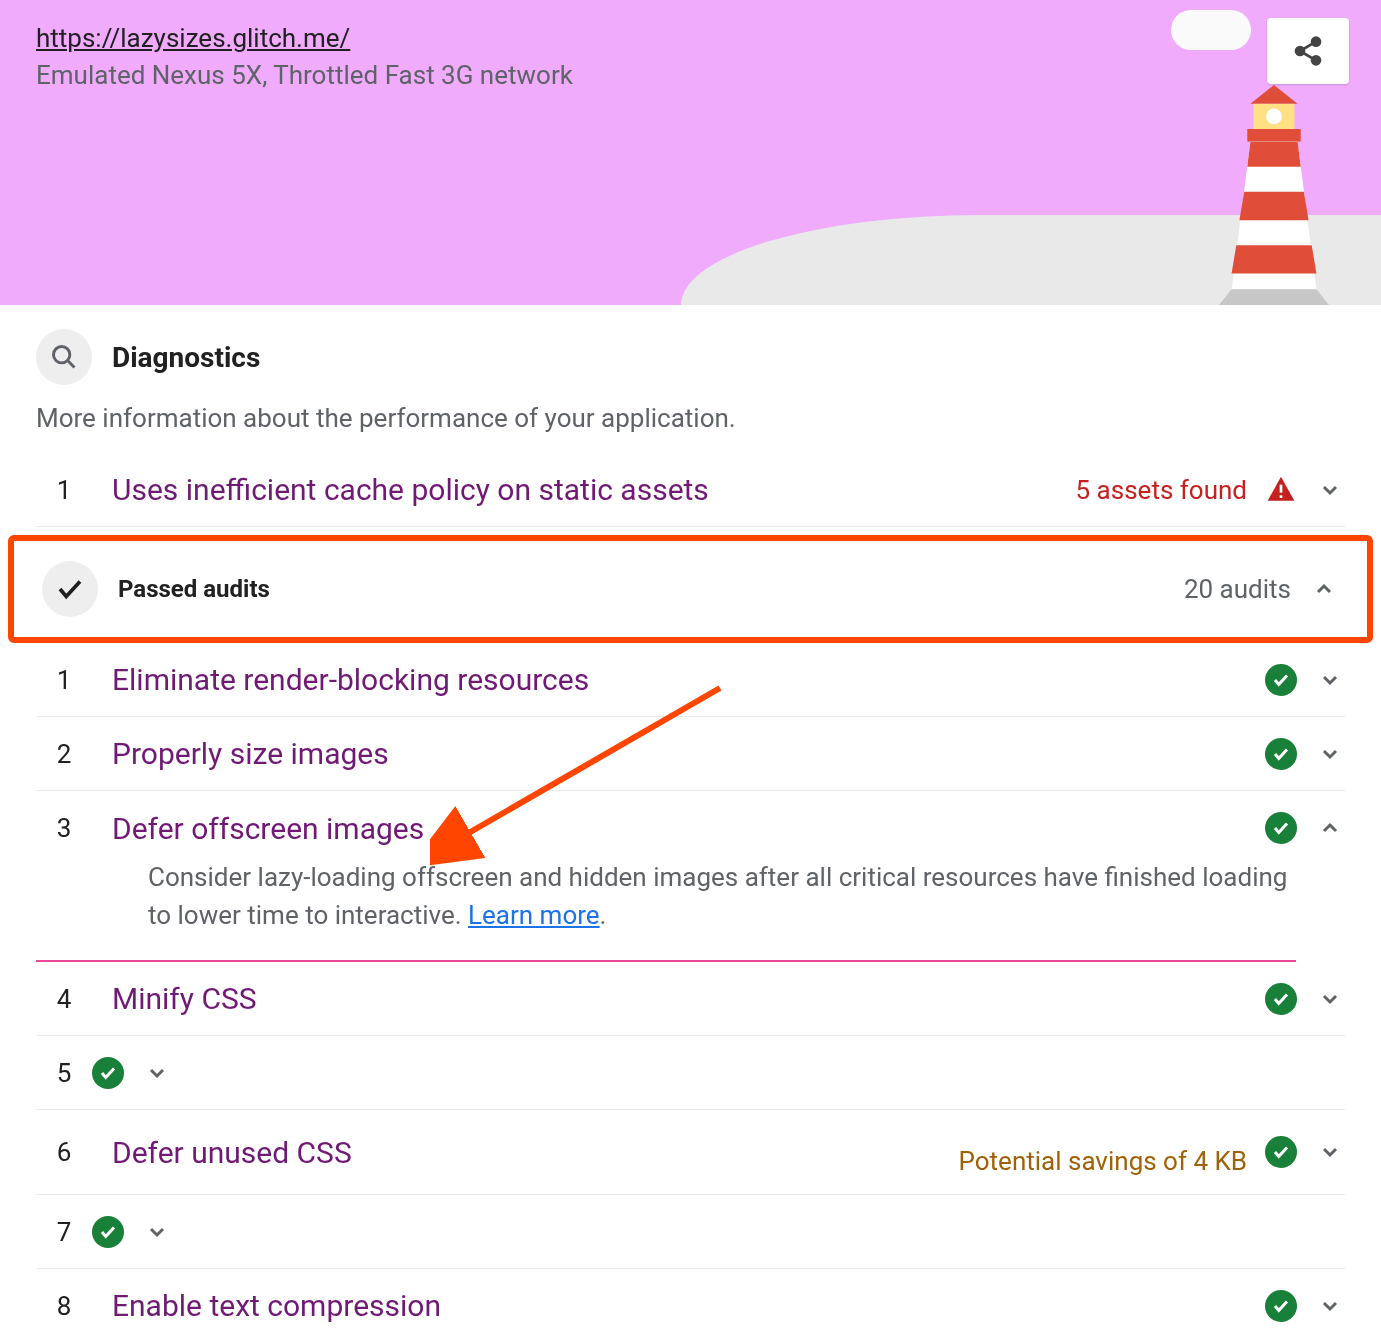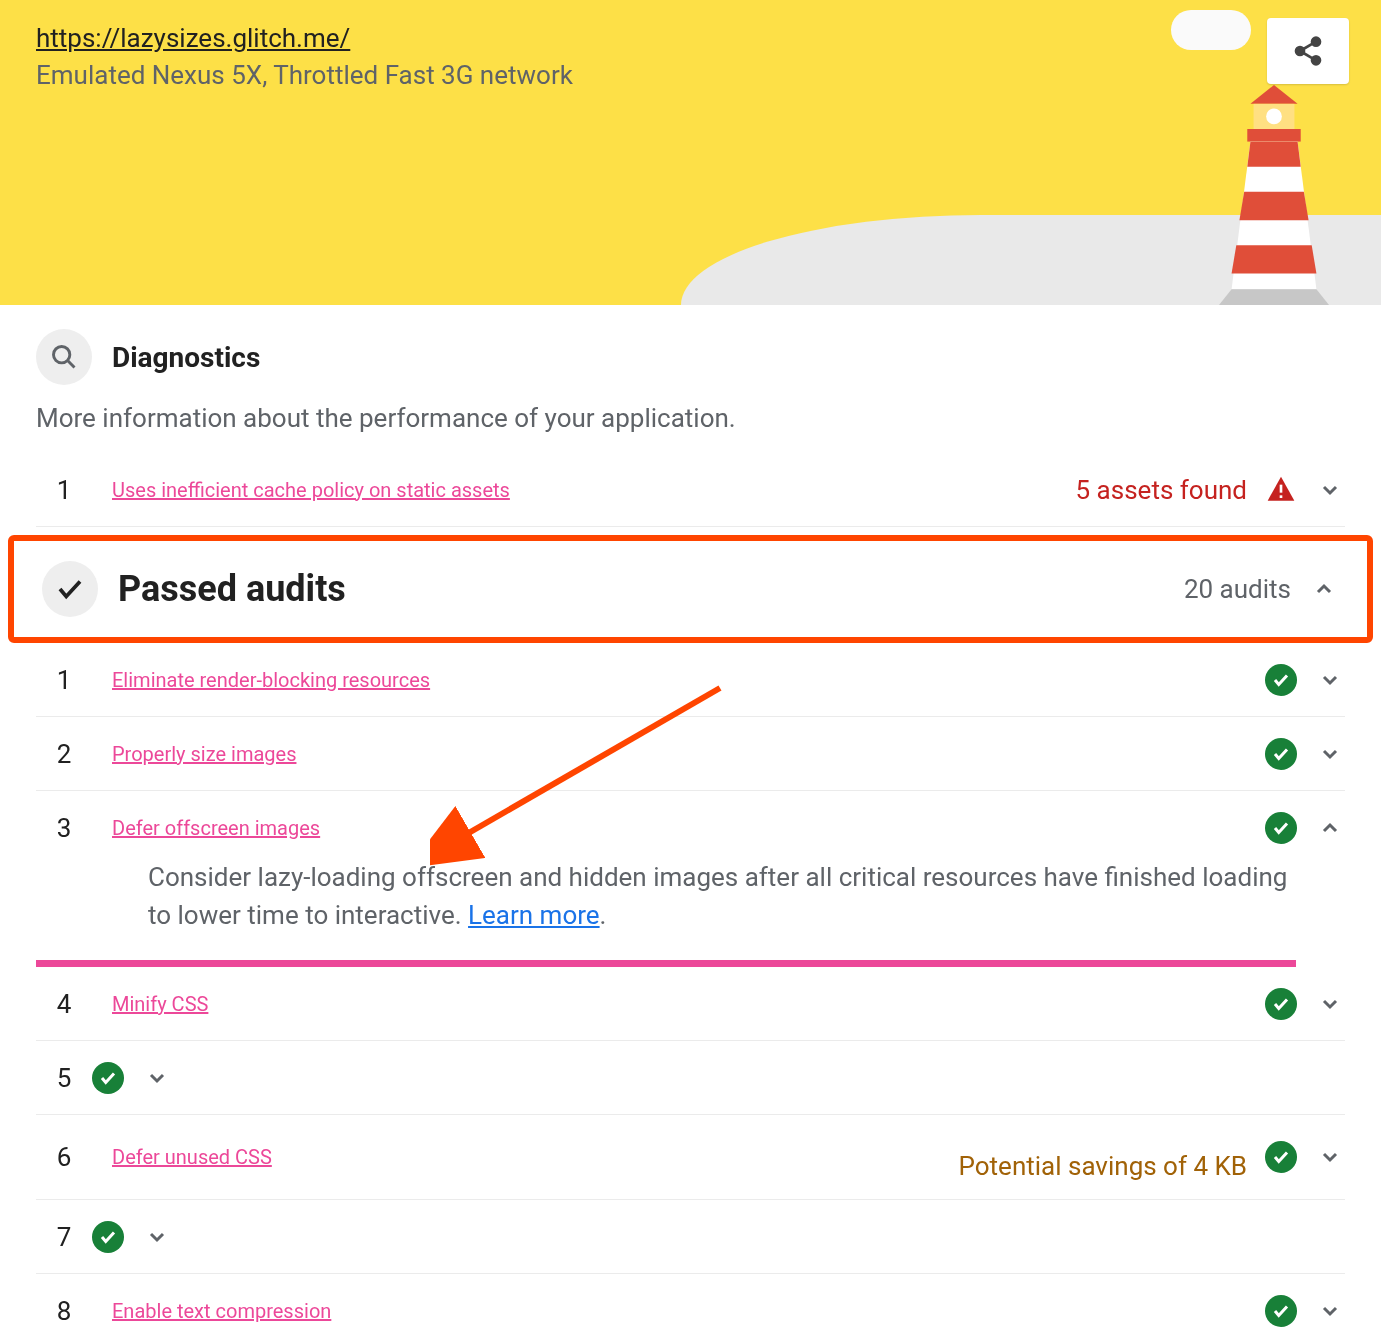--- a/index.html
+++ b/index.html
@@ -3,21 +3,21 @@
   <meta charset="utf-8">
   <style>
     * { box-sizing: border-box; margin: 0; padding: 0; }
     body {
       font-family: -apple-system, BlinkMacSystemFont, "Segoe UI", Roboto, Helvetica, Arial, sans-serif;
       background: #fff;
       color: #212121;
       width: 1381px;
     }
     .header {
-      background: #fde047;
+      background: #f0abfc;
       padding: 20px 36px 0 36px;
       position: relative;
       height: 305px;
       overflow: hidden;
     }
     .header-url {
       color: #212121;
       font-size: 26px;
       text-decoration: underline;
       line-height: 1.4;
@@ -103,25 +103,24 @@
     }
     .audit-row.no-border { border-bottom: none; }
     .audit-num {
       width: 56px;
       flex-shrink: 0;
       text-align: center;
       font-size: 26px;
       color: #212121;
     }
     .audit-title {
-      font-size: 20px;
-      color: #ec4899;
+      font-size: 30px;
+      color: #701a75;
       flex: 1;
       padding-left: 20px;
-      text-decoration: underline;
     }
     .audit-right {
       display: flex;
       align-items: center;
       gap: 18px;
     }
     .audit-badge {
       font-size: 26px;
     }
     .badge-red { color: #c5221f; }
@@ -148,36 +147,36 @@
       border: 6px solid #ff4500;
       border-radius: 6px;
       margin: 8px 8px 0 8px;
     }
     .passed-header {
       display: flex;
       align-items: center;
       padding: 20px 28px 20px 28px;
     }
     .passed-title {
-      font-size: 36px;
+      font-size: 24px;
       font-weight: 700;
       padding-left: 20px;
       flex: 1;
     }
     .passed-count {
       font-size: 26px;
       color: #5f6368;
       margin-right: 18px;
     }
     .audit-detail {
       font-size: 26px;
       color: #5f6368;
       padding: 0 0 26px 112px;
       margin-top: -6px;
-      border-bottom: 7px solid #ec4899;
+      border-bottom: 2px solid #ec4899;
       line-height: 1.45;
       max-width: 1260px;
     }
     .audit-detail a {
       color: #1a73e8;
       text-decoration: underline;
     }
     .arrow-annotation {
       position: absolute;
       pointer-events: none;

